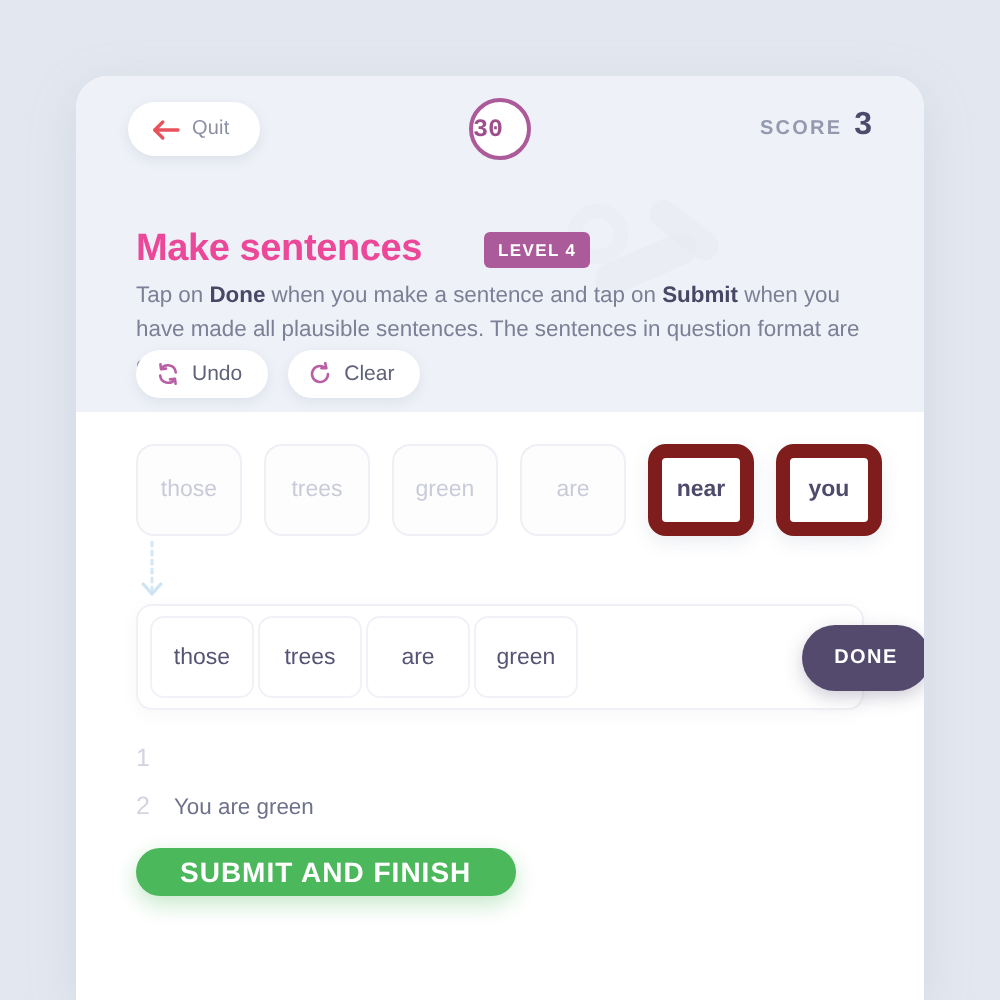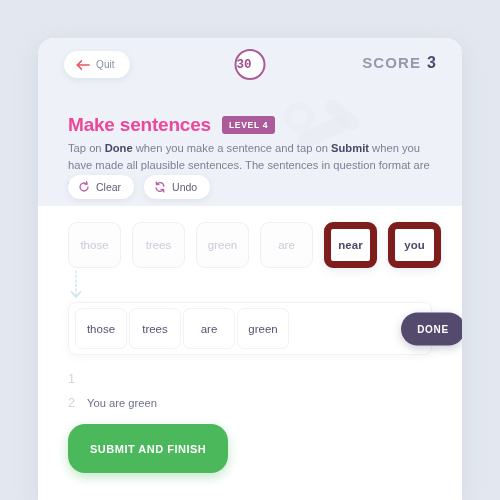--- a/index.html
+++ b/index.html
@@ -146,21 +146,21 @@
 
   
   #score-wrap {
     position: absolute;
     right: 26px; top: 16px;
     display: flex;
     align-items: baseline;
     gap: 6px;
   }
   #score-label {
-    font-size: 15px;
+    font-size: 10px;
     font-weight: bold;
     color: #9499ad;
     letter-spacing: 1.1px;
     margin-left: 10px;
   }
   #score-value {
     font-size: 16px;
     font-weight: bold;
     color: #4d4a6b;
   }
@@ -180,20 +180,21 @@
     letter-spacing: -0.2px;
   }
   #level-badge {
     background: #ab5a9a;
     color: #ffffff;
     font-size: 8.5px;
     font-weight: bold;
     letter-spacing: 0.7px;
     padding: 4px 7px;
     border-radius: 3px;
+    margin-left: 20px;
   }
 
   #instructions {
     position: absolute;
     left: 30px; top: 102px;
     width: 366px;
     font-size: 11.2px;
     line-height: 1.55;
     color: #7c8096;
   }
@@ -329,27 +330,27 @@
   }
   .sentence-text {
     font-size: 11.2px;
     color: #6e718a;
   }
 
   
   #submit-button {
     position: absolute;
     left: 30px; top: 386px;
-    height: 49px;
+    height: 24px;
     padding: 0 22px;
     border: none;
     border-radius: 17px;
     background: #4cb85c;
     color: #ffffff;
-    font-size: 11px;
+    font-size: 14px;
     font-weight: bold;
     letter-spacing: 0.5px;
     cursor: pointer;
     font-family: inherit;
     box-shadow: 0 4px 11px rgba(76, 184, 92, 0.33);
   }
 </style>
 </head>
 <body>
 
@@ -386,36 +387,36 @@
   <div id="title-row">
     <div id="page-title">Make sentences</div>
     <div id="level-badge">LEVEL 4</div>
   </div>
 
   <div id="instructions">
     <span>Tap on </span><b>Done</b><span> when you make a sentence and tap on </span><b>Submit</b><span> when you have made all plausible sentences. The sentences in question format are excluded.</span>
   </div>
 
   <div id="actions">
-    <button class="action-btn">
-      <svg width="12" height="12" viewBox="0 0 12 12">
-        <path d="M10 6 A4 4 0 1 1 8.4 2.8" stroke="#b85fa6" stroke-width="1.3" fill="none" stroke-linecap="round"></path>
-        <path d="M8.6 0.6 L9.2 3.1 L6.7 3.1" stroke="#b85fa6" stroke-width="1.3" fill="none" stroke-linecap="round" stroke-linejoin="round"></path>
-      </svg>
-      <span class="lbl">Clear</span>
-    </button>
     <button class="action-btn">
       <svg width="12" height="12" viewBox="0 0 12 12">
         <path d="M9.9 5.2 A4 4 0 0 0 2.6 3.4" stroke="#b85fa6" stroke-width="1.3" fill="none" stroke-linecap="round"></path>
         <path d="M2.1 6.8 A4 4 0 0 0 9.4 8.6" stroke="#b85fa6" stroke-width="1.3" fill="none" stroke-linecap="round"></path>
         <path d="M2.2 1.1 L2.5 3.6 L5 3.3" stroke="#b85fa6" stroke-width="1.3" fill="none" stroke-linecap="round" stroke-linejoin="round"></path>
         <path d="M9.8 10.9 L9.5 8.4 L7 8.7" stroke="#b85fa6" stroke-width="1.3" fill="none" stroke-linecap="round" stroke-linejoin="round"></path>
       </svg>
       <span class="lbl">Undo</span>
     </button>
+    <button class="action-btn">
+      <svg width="12" height="12" viewBox="0 0 12 12">
+        <path d="M10 6 A4 4 0 1 1 8.4 2.8" stroke="#b85fa6" stroke-width="1.3" fill="none" stroke-linecap="round"></path>
+        <path d="M8.6 0.6 L9.2 3.1 L6.7 3.1" stroke="#b85fa6" stroke-width="1.3" fill="none" stroke-linecap="round" stroke-linejoin="round"></path>
+      </svg>
+      <span class="lbl">Clear</span>
+    </button>
   </div>
 
   <div id="word-bank">
       <div class="word-tile used">those</div>
       <div class="word-tile used">trees</div>
       <div class="word-tile used">green</div>
       <div class="word-tile used">are</div>
       <div class="word-tile active">near</div>
       <div class="word-tile active">you</div>
     </div>

